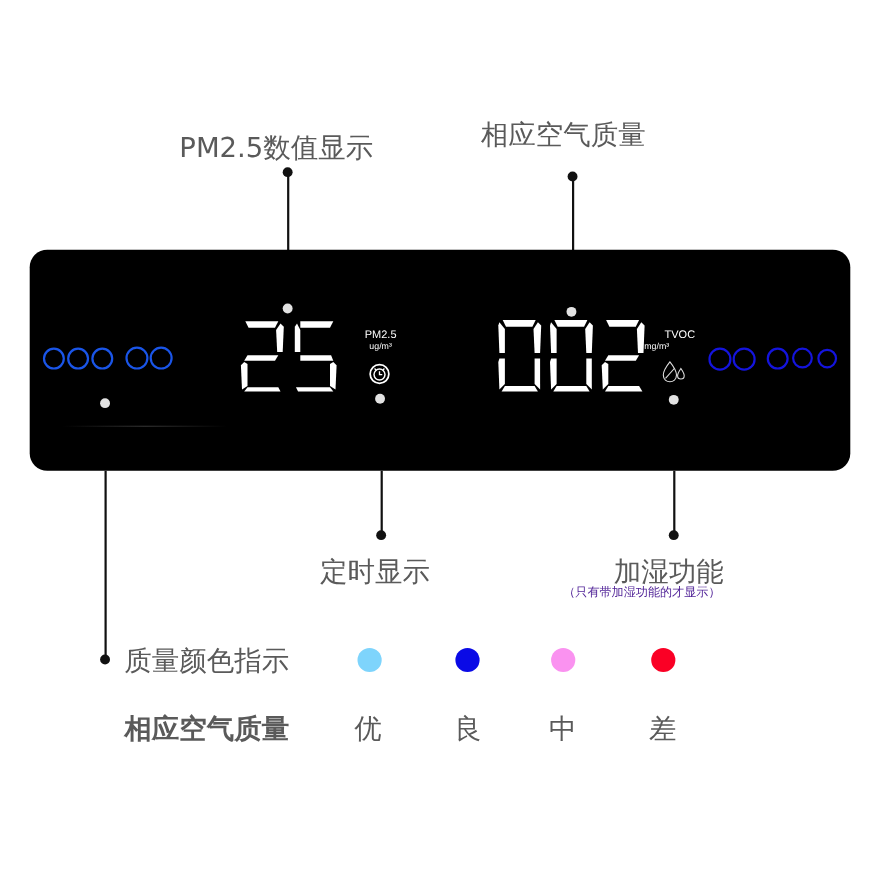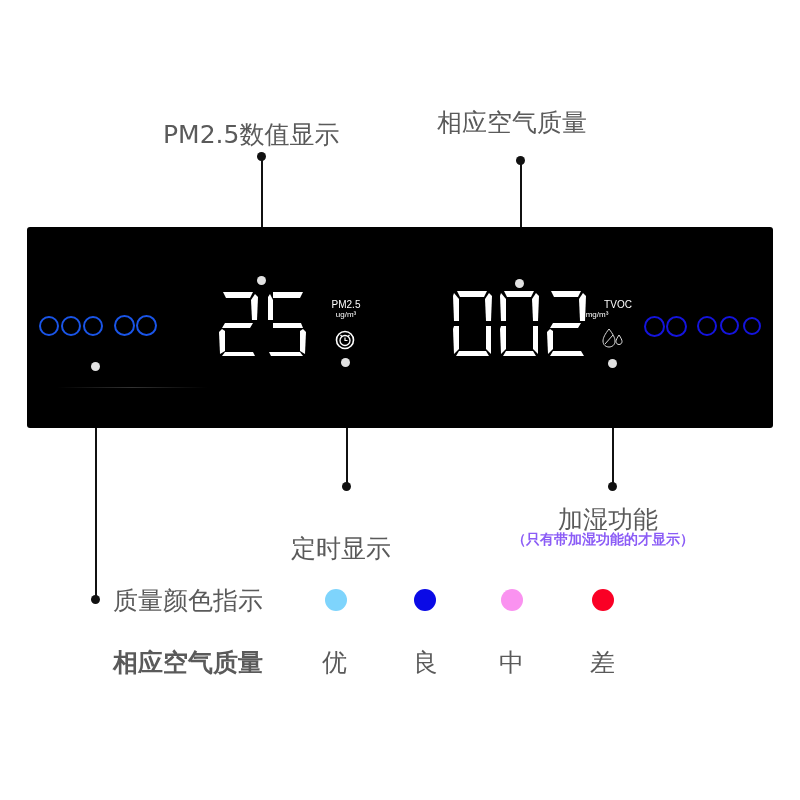--- a/index.html
+++ b/index.html
@@ -2,26 +2,26 @@
 <html><head>
   <meta charset="utf-8">
   <style>
     html, body { margin: 0; padding: 0; }
     body {
       width: 800px; height: 800px; background: #ffffff; position: relative; overflow: hidden;
       font-family: "DejaVu Sans", "Liberation Sans", sans-serif;
     }
     .abs { position: absolute; }
     .label { color: #5a5a5a; font-size: 25px; white-space: nowrap; }
-    .label-sm { color: #8b5cf6; font-size: 14px; white-space: nowrap; font-weight: bold; }
+    .label-sm { color: #4c1d95; font-size: 11px; white-space: nowrap; }
     .vline { position: absolute; width: 1.5px; background: #111; }
     .dot { position: absolute; width: 9px; height: 9px; border-radius: 50%; background: #111; }
     .panel {
       position: absolute; left: 27px; top: 227px; width: 746px; height: 201px;
-      background: #000; border-radius: 3px;
+      background: #000; border-radius: 16px;
     }
     .ring { position: absolute; border-radius: 50%; box-sizing: border-box; }
     .led { position: absolute; width: 9px; height: 9px; border-radius: 50%; background: #e2e2e2; }
     .unit { position: absolute; color: #fff; font-family: "Liberation Sans", sans-serif; text-align: center; line-height: 1; }
     .swatch { position: absolute; width: 22px; height: 22px; border-radius: 50%; }
     .segbox { position: absolute; }
     .seg { fill: #ffffff; }
   </style>
 </head>
 <body>
@@ -108,21 +108,21 @@
   <div class="ring" style="left:716px; top:90px; width:18px; height:18px; border:2px solid #1414dd;"></div>
 </div>
 
 <div class="vline" style="left:346px; top:428px; height:58px;"></div>
 <div class="dot" style="left:342px; top:482px;"></div>
 <div class="vline" style="left:612px; top:428px; height:58px;"></div>
 <div class="dot" style="left:608px; top:482px;"></div>
 <div class="vline" style="left:95px; top:428px; height:170px;"></div>
 <div class="dot" style="left:91px; top:595px;"></div>
 
-<div class="abs label" style="left:291px; top:503px;margin-top:29px;">定时显示</div>
+<div class="abs label" style="left:291px; top:503px;">定时显示</div>
 <div class="abs label" style="left:558px; top:503px;">加湿功能</div>
 <div class="abs label-sm" style="left:512px; top:531px;">（只有带加湿功能的才显示）</div>
 
 <div class="abs label" style="left:113px; top:584px;">质量颜色指示</div>
 <div class="abs label" style="left:113px; top:646px;font-weight:bold;">相应空气质量</div>
 
 <div class="swatch" style="left:325px; top:589px; background:#7ed4fc;"></div>
 <div class="swatch" style="left:414px; top:589px; background:#0a0ae6;"></div>
 <div class="swatch" style="left:501px; top:589px; background:#fa92f0;"></div>
 <div class="swatch" style="left:592px; top:589px; background:#fa0025;"></div>

